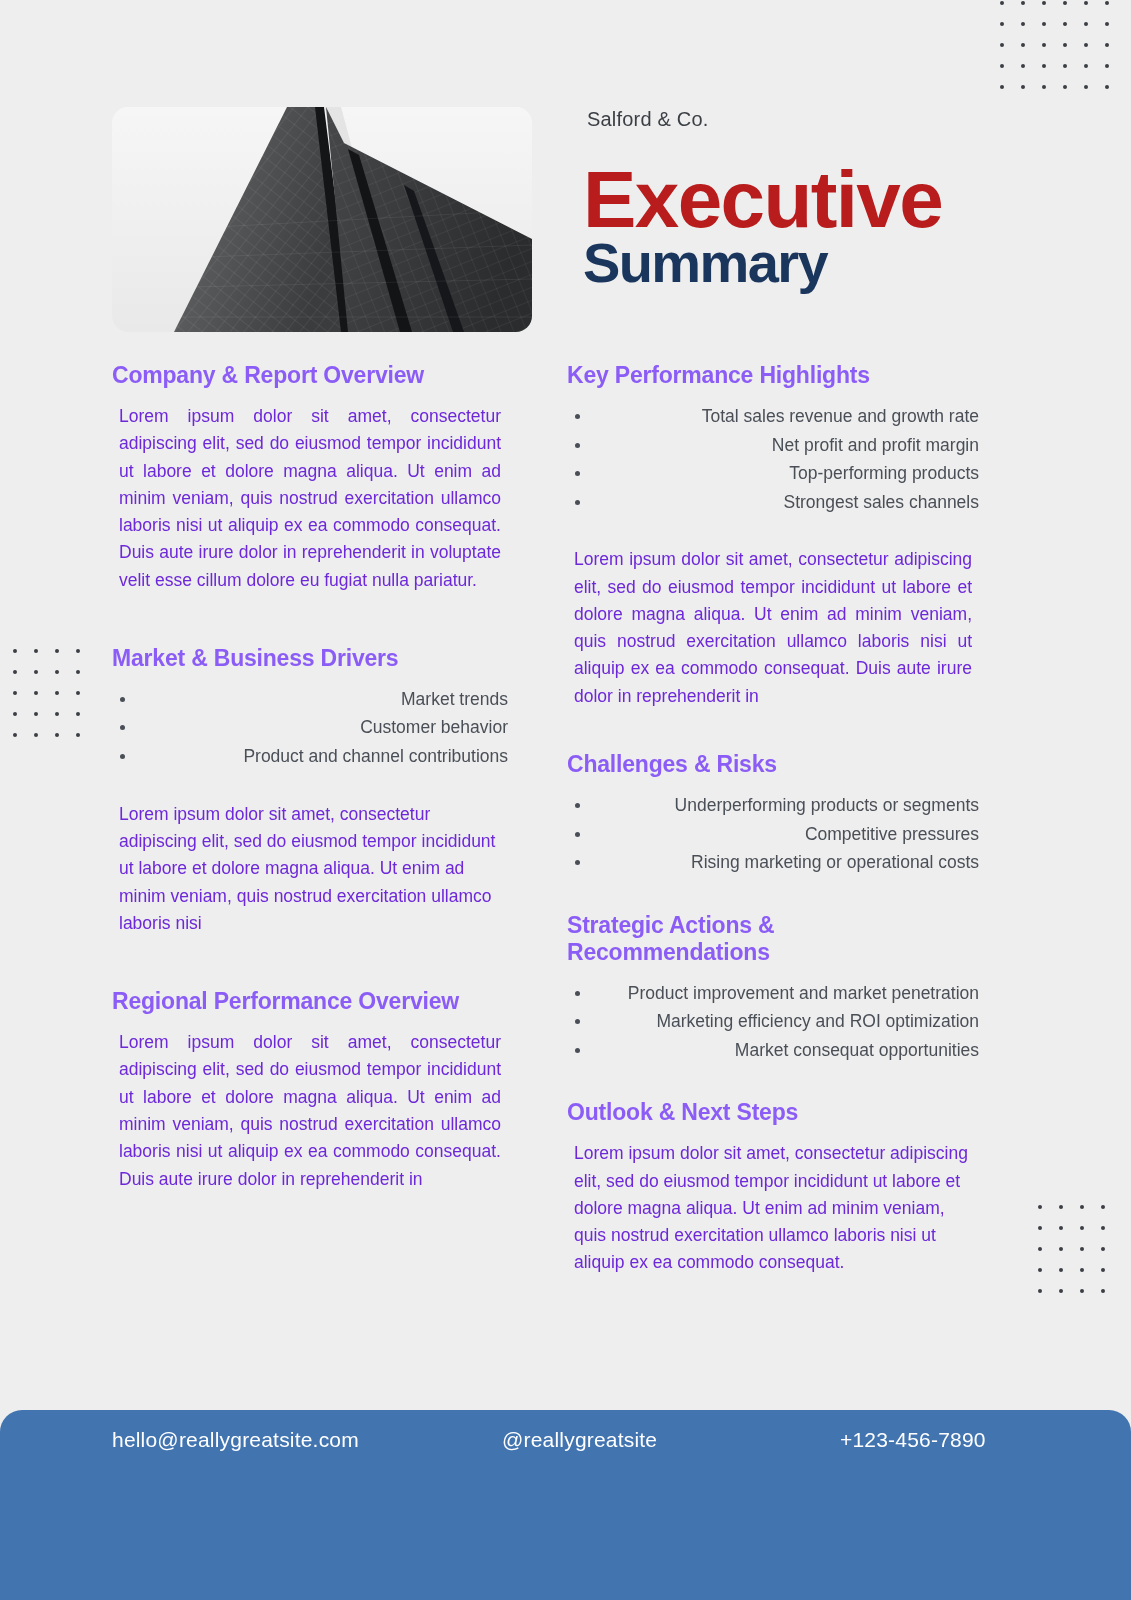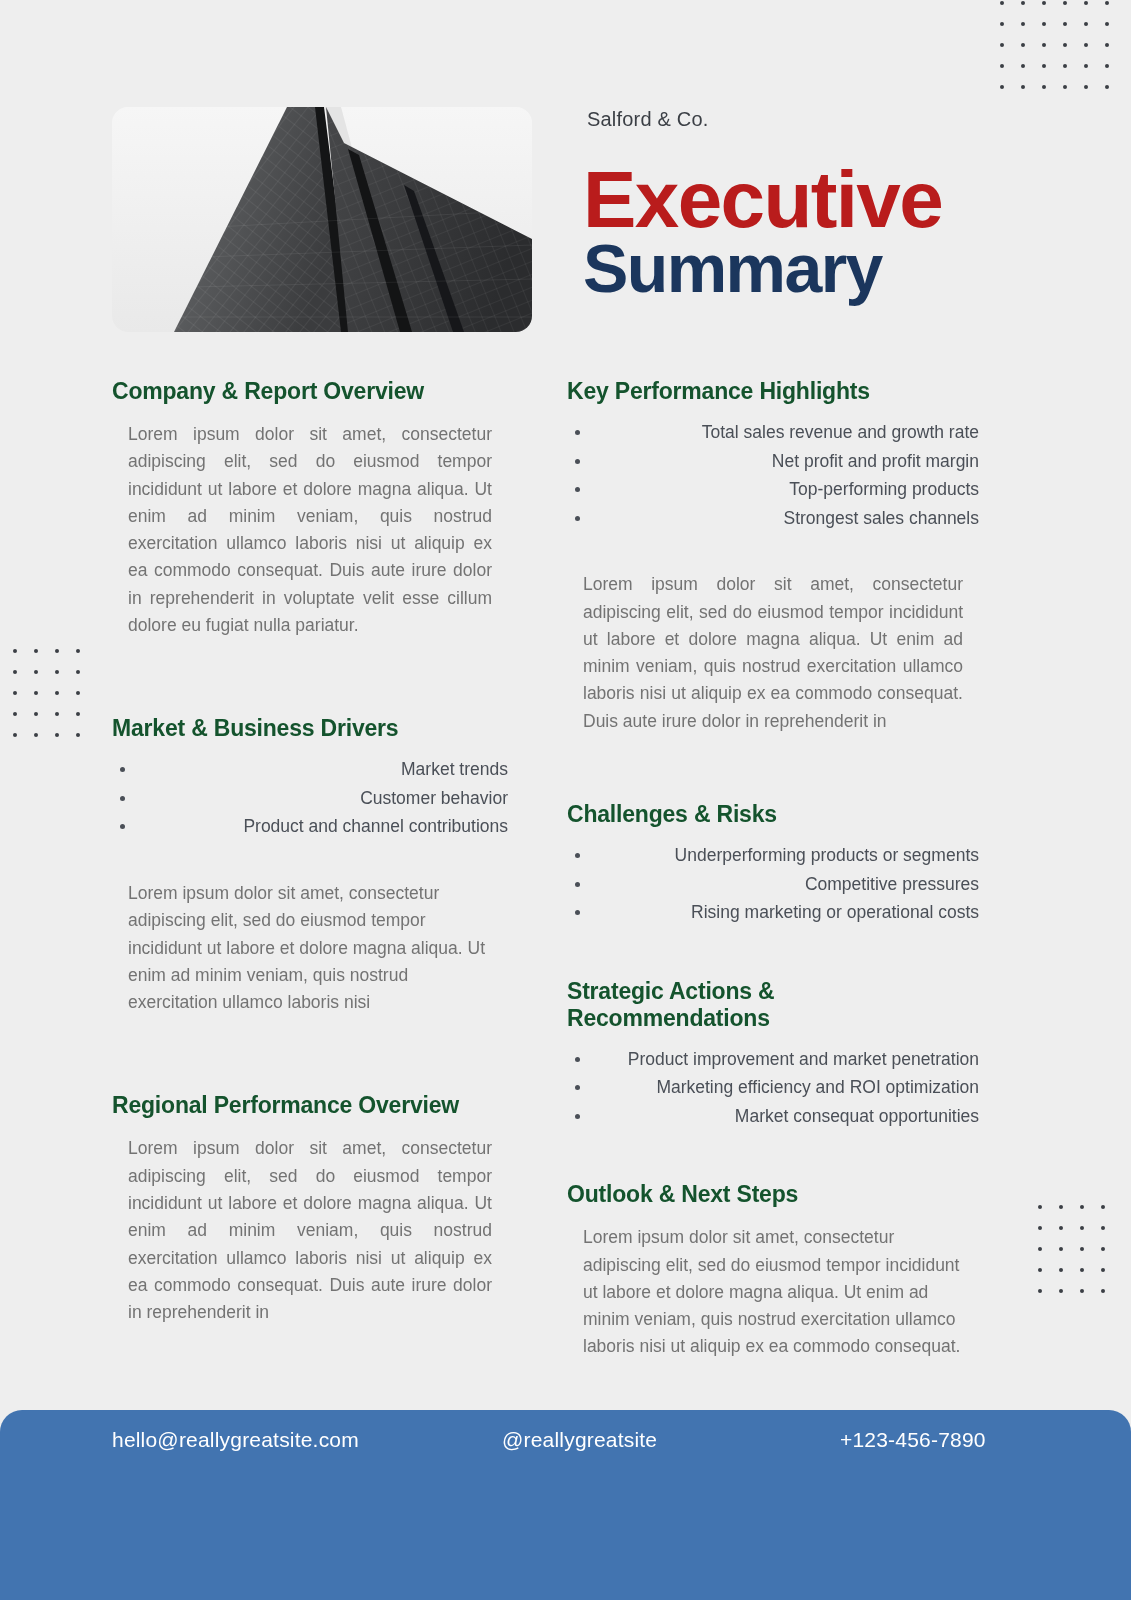--- a/index.html
+++ b/index.html
@@ -60,48 +60,48 @@
     line-height:0.93;
   }
   .title-line1 {
     font-size:80px;
     font-weight:bold;
     color:#b91c1c;
     letter-spacing:-1.6px;
     display:block;
   }
   .title-line2 {
-    font-size:68px;
+    font-size:56px;
     font-weight:bold;
     color:#1b365d;
     letter-spacing:-1.6px;
     display:block;
   }
 
   
   .col {
     position:absolute;
     top:362px;
   }
   .col-left  { left:112px; width:396px; }
   .col-right { left:567px; width:412px; }
 
   h2.sec {
     font-size:23px;
     font-weight:bold;
-    color:#14532d;
+    color:#8b5cf6;
     letter-spacing:-0.2px;
     line-height:1.17;
-    margin:16px 0 14px 0;
+    margin:0 0 14px 0;
   }
   p.body {
     font-size:17.5px;
     line-height:1.56;
-    color:#737373;
-    margin:16px;
+    color:#6d28d9;
+    margin:7px;
   }
   p.justify { text-align:justify; }
   ul.bullets {
     list-style:none;
     margin:0;
     padding:0;
     text-align:right;
   }
   ul.bullets li {
     font-size:17.5px;

